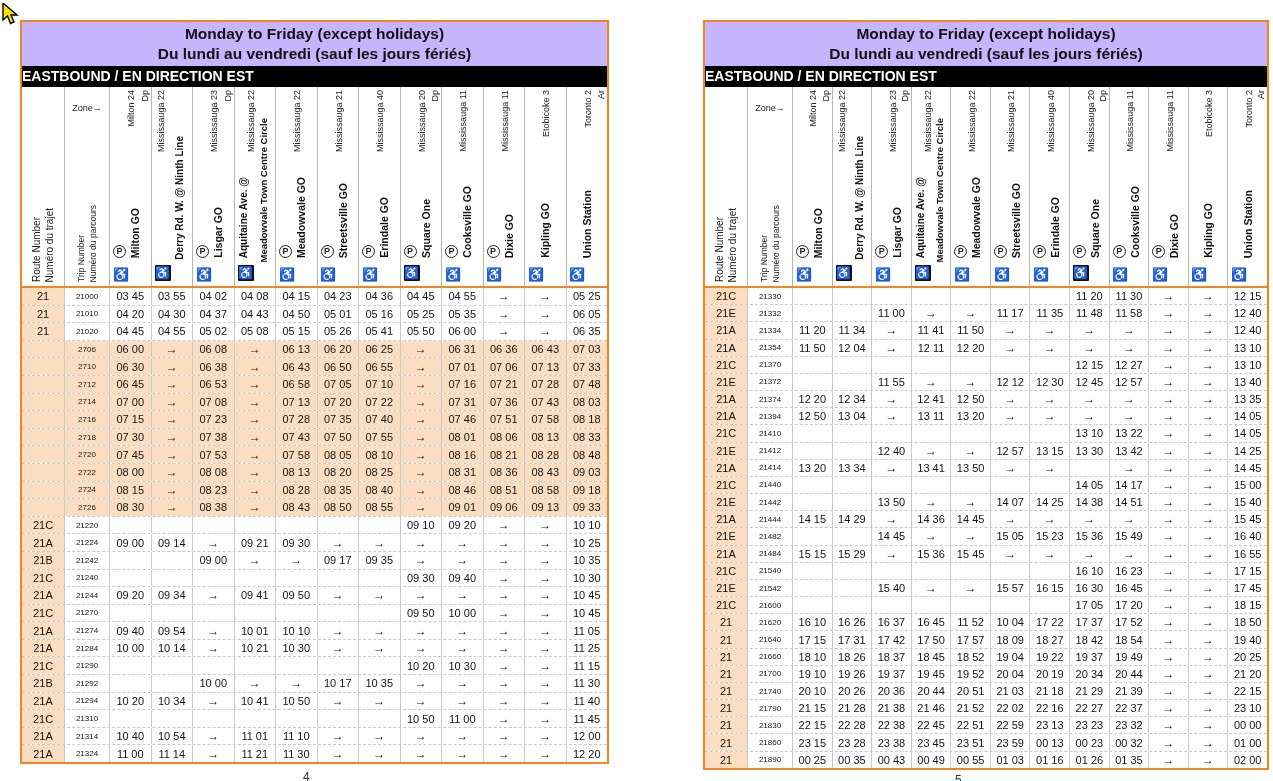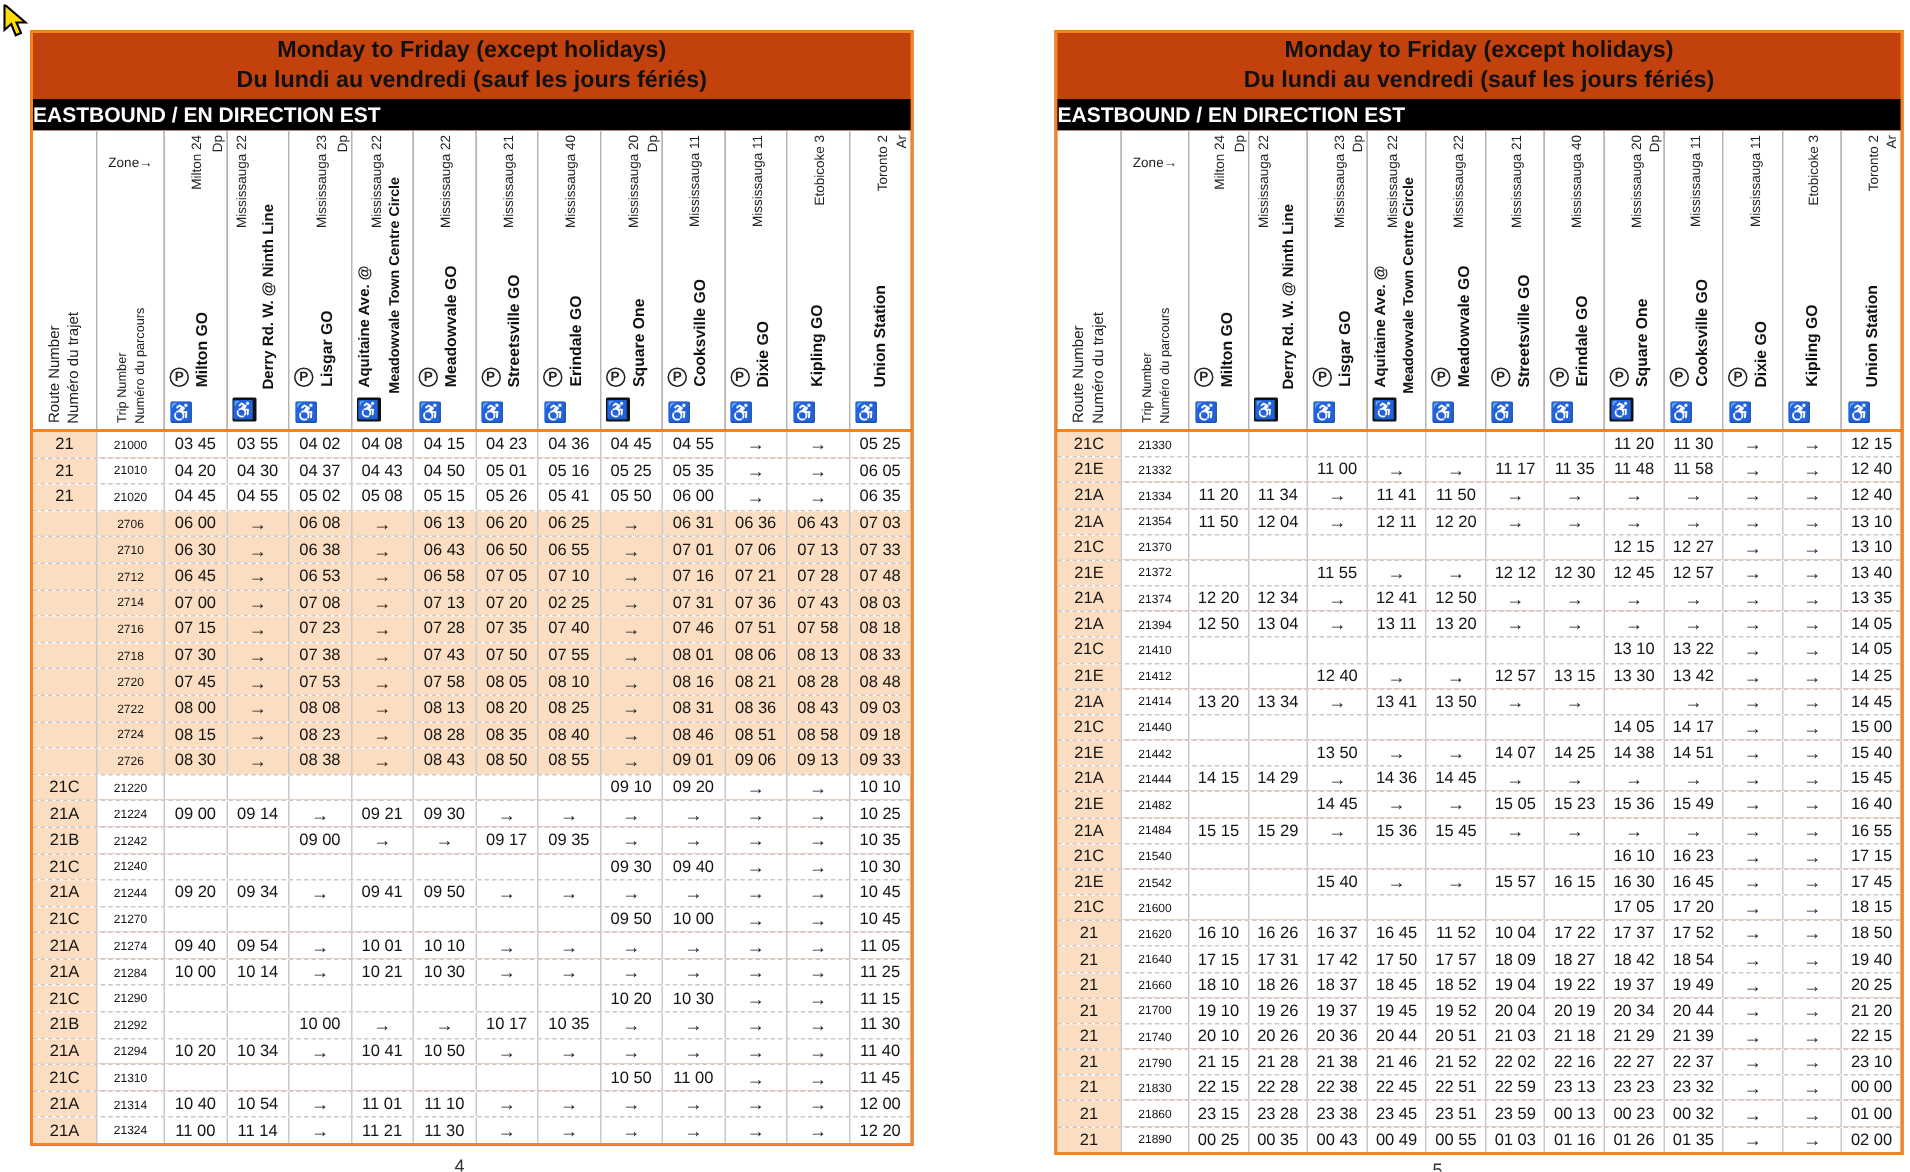--- a/index.html
+++ b/index.html
@@ -1,20 +1,20 @@
 <!DOCTYPE html>
 <html style="--accent: #F5831F; --peach: #FBDEC1;"><head>
 <meta charset="utf-8">
 <style>
   *{margin:0;padding:0;box-sizing:border-box}
   html,body{width:1273px;height:781px;overflow:hidden}
   body{position:relative;background:#fff;font-family:"Liberation Sans",sans-serif;color:#1a1a1a}
   :root{--accent:#F5831F;--peach:#FBDEC1;--grid:#c9c9c9;--hgrid:#b5b5b5}
 
-  .panel{position:absolute;top:20px;border:2px solid var(--accent);background:#c2410c;display:flex;flex-direction:column}
+  .panel{position:absolute;top:20px;border:2px solid var(--accent);background:#c4b5fd;display:flex;flex-direction:column}
   .panel-left{left:20px;width:589px;height:744px}
   .panel-right{left:703px;width:566px;height:750px}
 
   .title-box{height:44px;display:flex;flex-direction:column;justify-content:center;text-align:center;
              font-weight:bold;font-size:15.5px;line-height:20px;color:#111}
   .direction-bar{height:21px;background:#000;color:#fff;font-weight:bold;font-size:14px;line-height:21px;text-align:left}
 
   .header-row{height:201px;display:grid;grid-template-columns:42px 45px repeat(12,1fr);border-bottom:2px solid var(--accent)}
   .head-cell{position:relative;border-left:1px solid var(--hgrid);background:#fff}
   .head-cell:first-child{border-left:none}
@@ -258,21 +258,21 @@
       </div>
       <div class="row shaded">
         <div class="cell route"></div>
         <div class="cell trip">2714</div>
         <div class="cell time">07 00</div>
         <div class="cell time arrow">→</div>
         <div class="cell time">07 08</div>
         <div class="cell time arrow">→</div>
         <div class="cell time">07 13</div>
         <div class="cell time">07 20</div>
-        <div class="cell time">02 25</div>
+        <div class="cell time">07 22</div>
         <div class="cell time arrow">→</div>
         <div class="cell time">07 31</div>
         <div class="cell time">07 36</div>
         <div class="cell time">07 43</div>
         <div class="cell time">08 03</div>
       </div>
       <div class="row shaded">
         <div class="cell route"></div>
         <div class="cell trip">2716</div>
         <div class="cell time">07 15</div>

